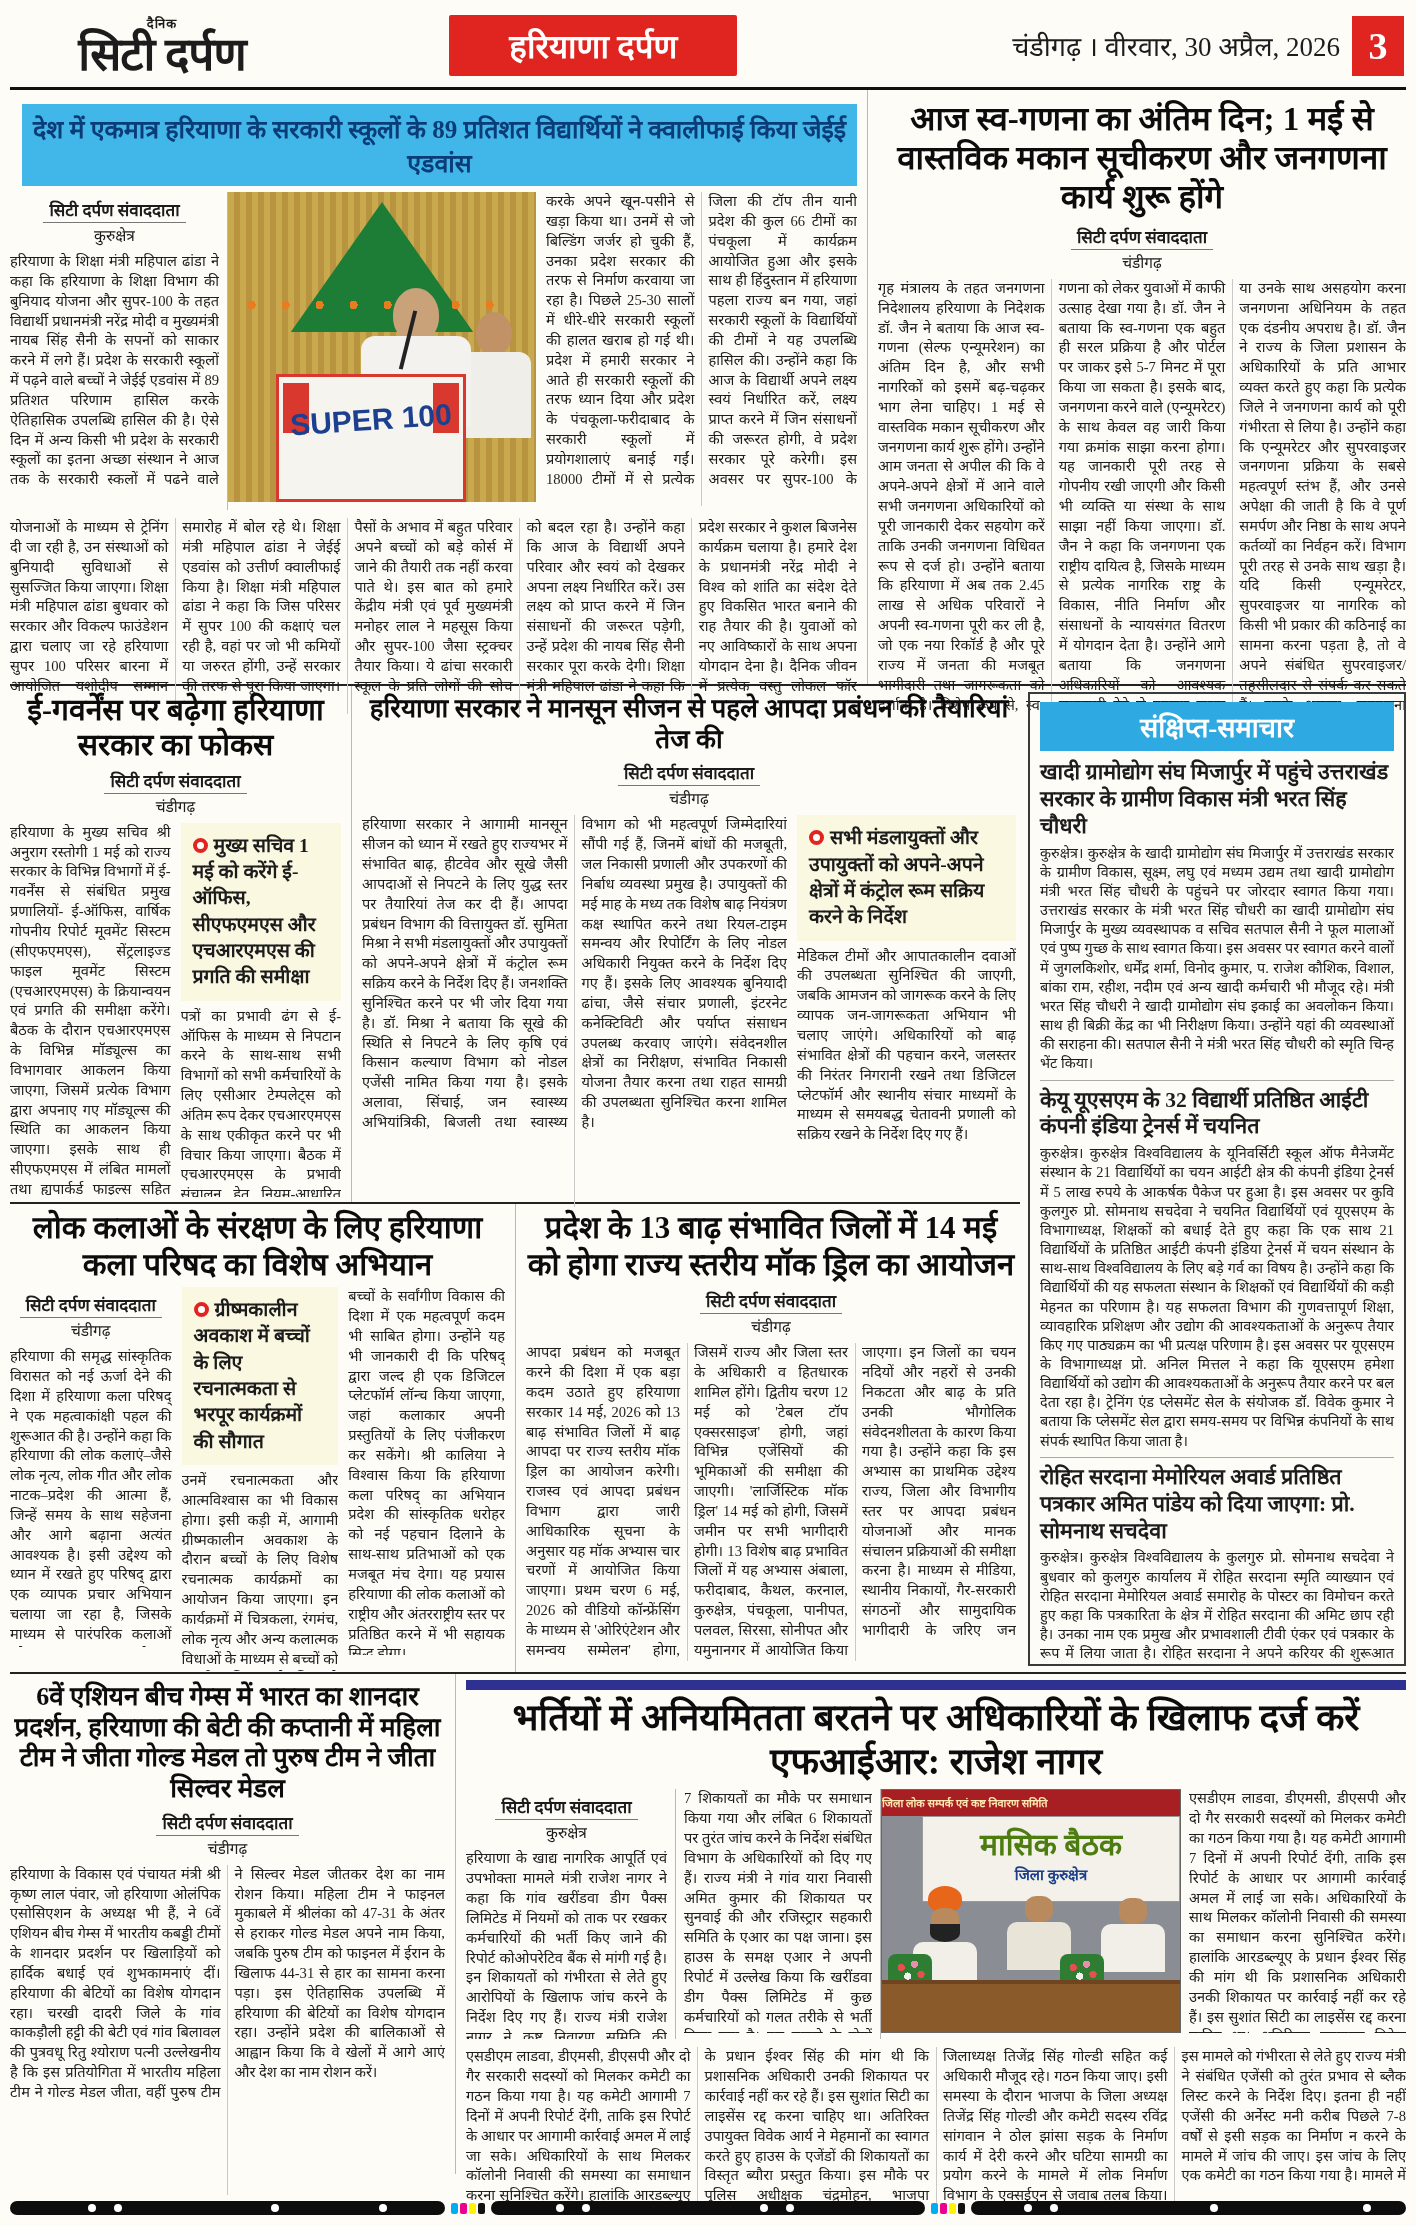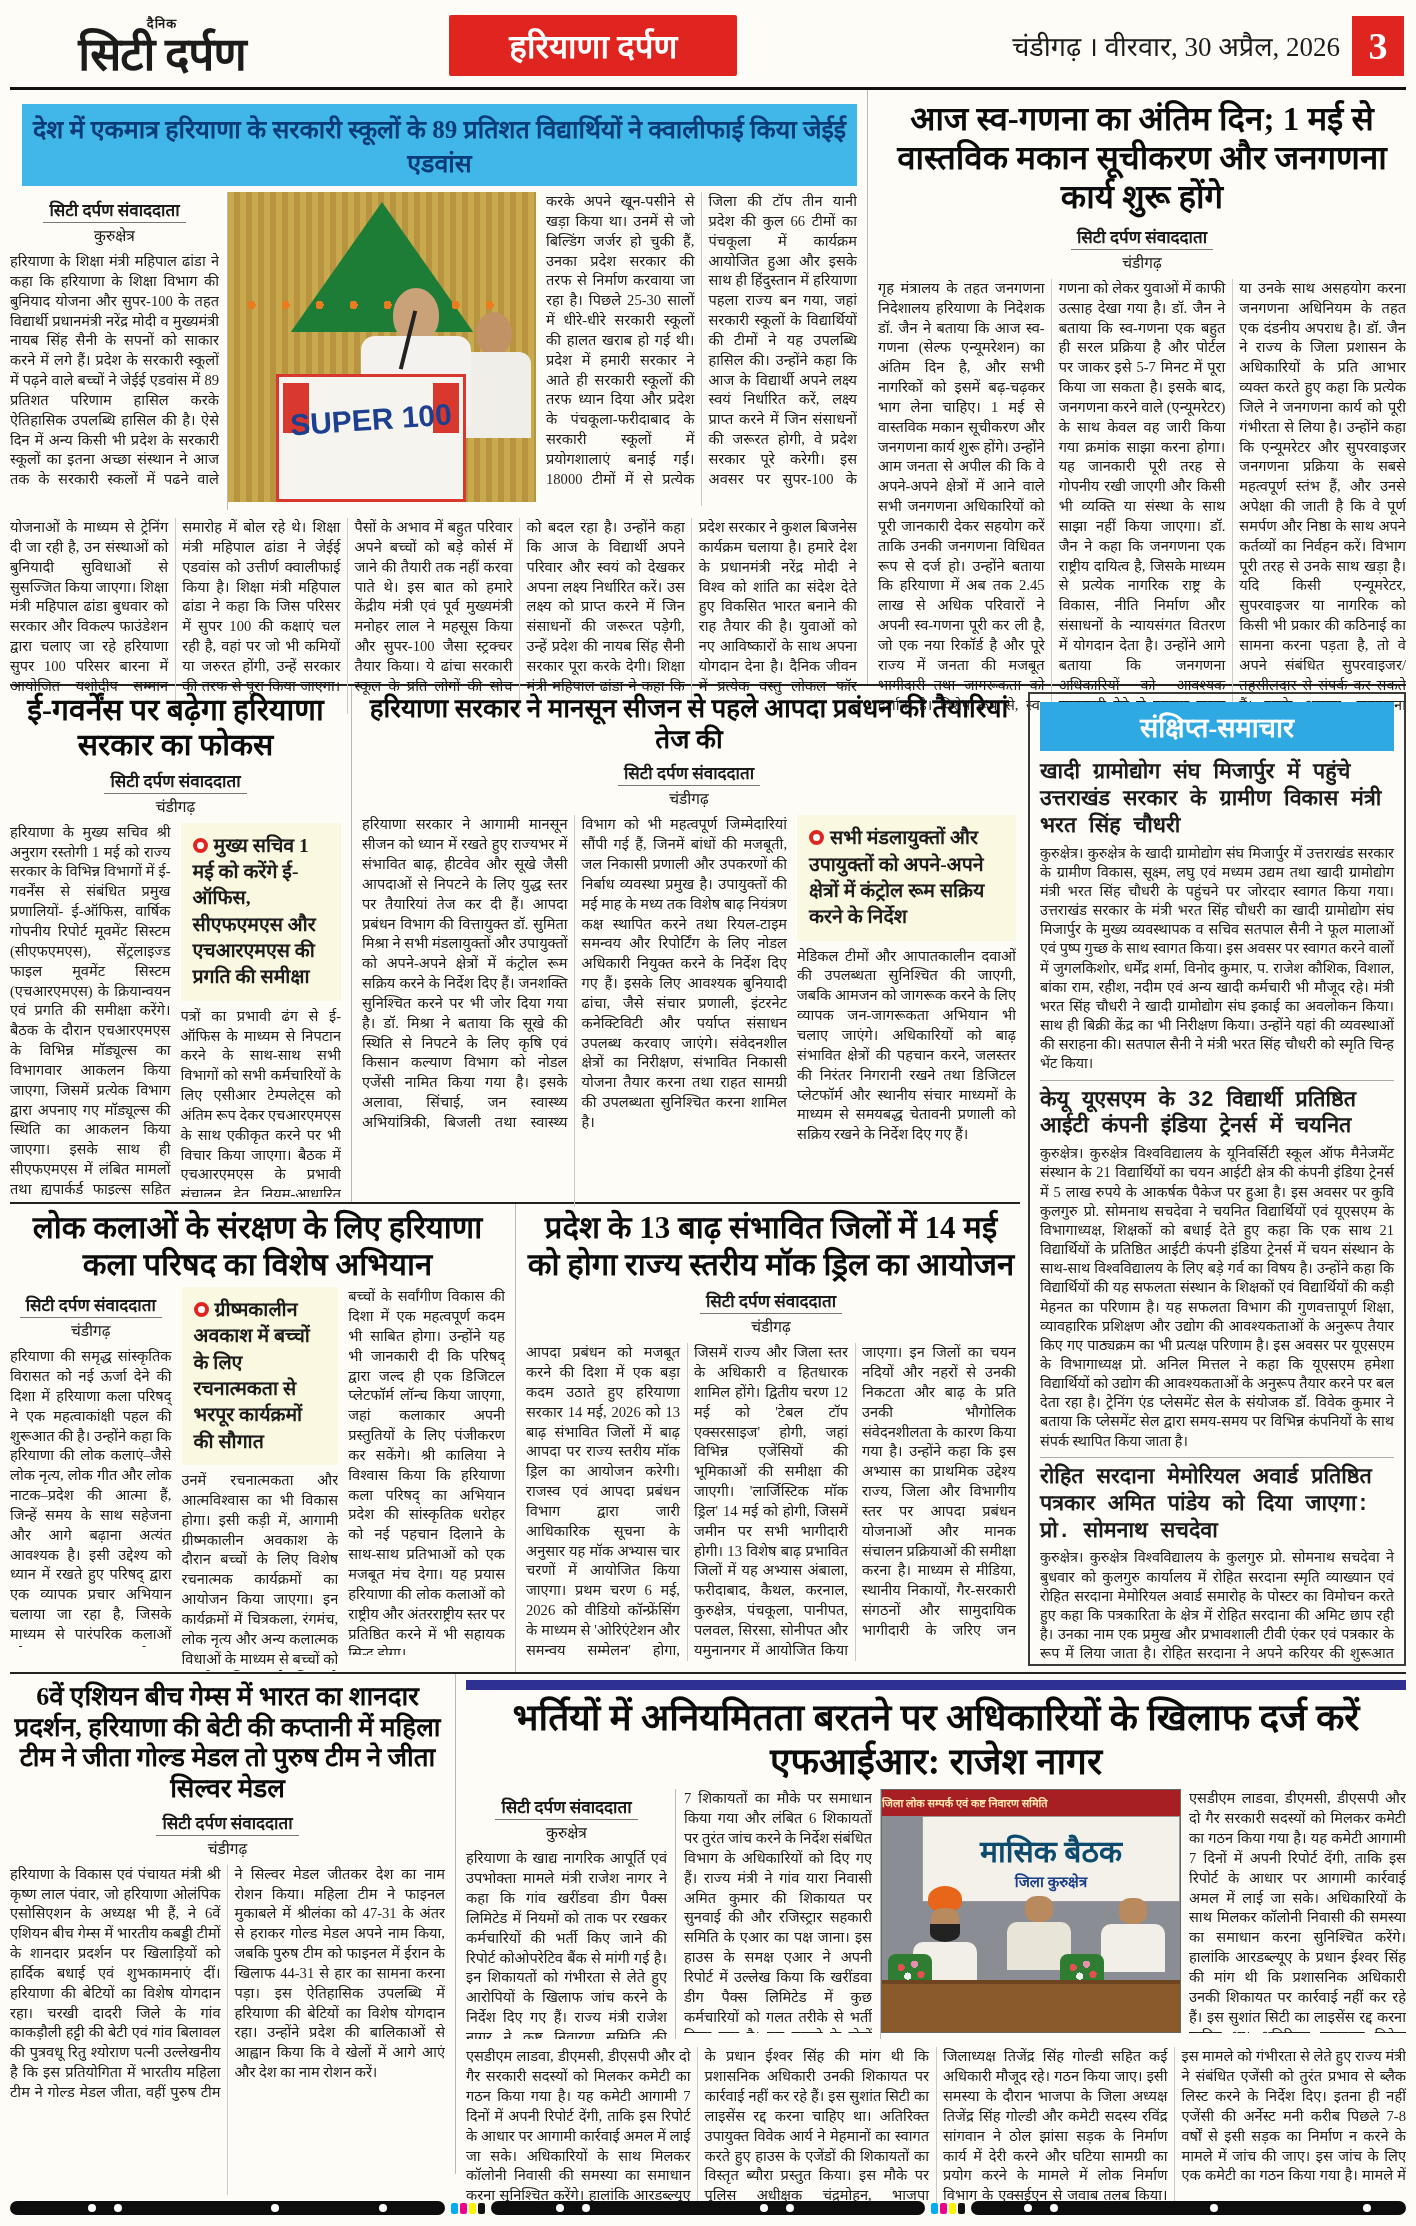--- a/index.html
+++ b/index.html
@@ -63,38 +63,38 @@
   .row3 { display:flex; height:468px; }
   .a-folk { width:506px; padding:6px 10px 4px 0; }
   .a-folk .hl { font-size:31px; }
   .a-mock { width:504px; padding:6px 4px 4px 10px; }
   .a-mock .hl { font-size:31px; }
   .split { display:flex; gap:10px; }
   
   .briefs { width:386px; margin-left:8px; padding-top:6px; }
   .briefs-box { border:2px solid #3a3a3a; height:974px; padding:8px 10px; overflow:hidden; }
   .briefs-title { background:#2fa9e1; color:#fff; font-weight:900; font-size:27px; text-align:center; padding:6px; margin-bottom:8px; }
-  .brief h3 { font-size:21.5px; font-weight:900; line-height:1.25; margin:4px 0 4px 0;font-family:Liberation Mono, monospace; }
+  .brief h3 { font-size:21.5px; font-weight:900; line-height:1.25; margin:4px 0 4px 0; }
   .brief p { font-size:14.4px; line-height:1.33; text-align:justify; }
   .brief { border-bottom:1px solid #aaa; padding-bottom:6px; margin-bottom:6px; }
   .brief:last-child { border-bottom:none; }
   
   .row4 { display:flex; height:500px; }
   .a-beach { width:446px; padding:8px 10px 4px 0; }
   .a-beach .hl { font-size:26px; }
   .a-fir { width:950px; padding:0 0 4px 10px; }
   .blue-divider { height:10px; background:#2e3192; margin:6px 0 6px 0; }
   .a-fir .hl { font-size:37px; }
   .fir-top { display:flex; margin-top:6px; height:250px; }
   .fir-c1 { width:210px; padding-right:8px; }
   .fir-c2 { width:205px; padding:0 8px; }
   .photo2 { width:300px; height:244px; position:relative; background:#8a8d93; overflow:hidden; flex-shrink:0; border:1px solid #666; }
   .p2-redstrip { position:absolute; top:0; left:0; right:0; height:26px; background:#a81f23; color:#ffe9b0; font-size:11px; font-weight:bold; line-height:26px; overflow:hidden; }
   .p2-banner { position:absolute; top:26px; left:40px; right:0; height:86px; background:#f3f1ea; border:1px solid #999; text-align:center; }
-  .p2-banner .big { color:#0c4a6e; font-weight:900; font-size:30px; display:block; margin-top:13px; }
+  .p2-banner .big { color:#4d7c0f; font-weight:900; font-size:30px; display:block; margin-top:6px; }
   .p2-banner .sub { color:#1b3f8a; font-weight:bold; font-size:15px; display:block; }
   .p2-men { position:absolute; top:96px; width:100%; height:100px; }
   .p2-man { position:absolute; width:70px; }
   .p2-turban { width:34px; height:26px; background:#e8661a; border-radius:50% 50% 40% 40%; margin:0 auto; }
   .p2-face { width:28px; height:26px; background:#b98a5d; border-radius:40%; margin:-4px auto 0 auto; }
   .p2-beard { width:30px; height:18px; background:#222; border-radius:0 0 50% 50%; margin:-10px auto 0 auto; }
   .p2-shirt { width:64px; height:48px; background:#f1efe8; border-radius:10px 10px 0 0; margin:0 auto; }
   .p2-table { position:absolute; bottom:0; width:100%; height:52px; background:#8a5a2b; border-top:4px solid #6e4520; }
   .p2-flower { position:absolute; bottom:44px; width:44px; height:34px; background:radial-gradient(circle 6px at 30% 40%,#e25050 60%,transparent 61%),radial-gradient(circle 6px at 60% 30%,#e88fb0 60%,transparent 61%),radial-gradient(circle 6px at 75% 60%,#e25050 60%,transparent 61%),radial-gradient(circle 6px at 45% 65%,#f0f0f0 60%,transparent 61%),#2e7d32; border-radius:8px; }
   .fir-bottom { margin-top:8px; height:166px; }

